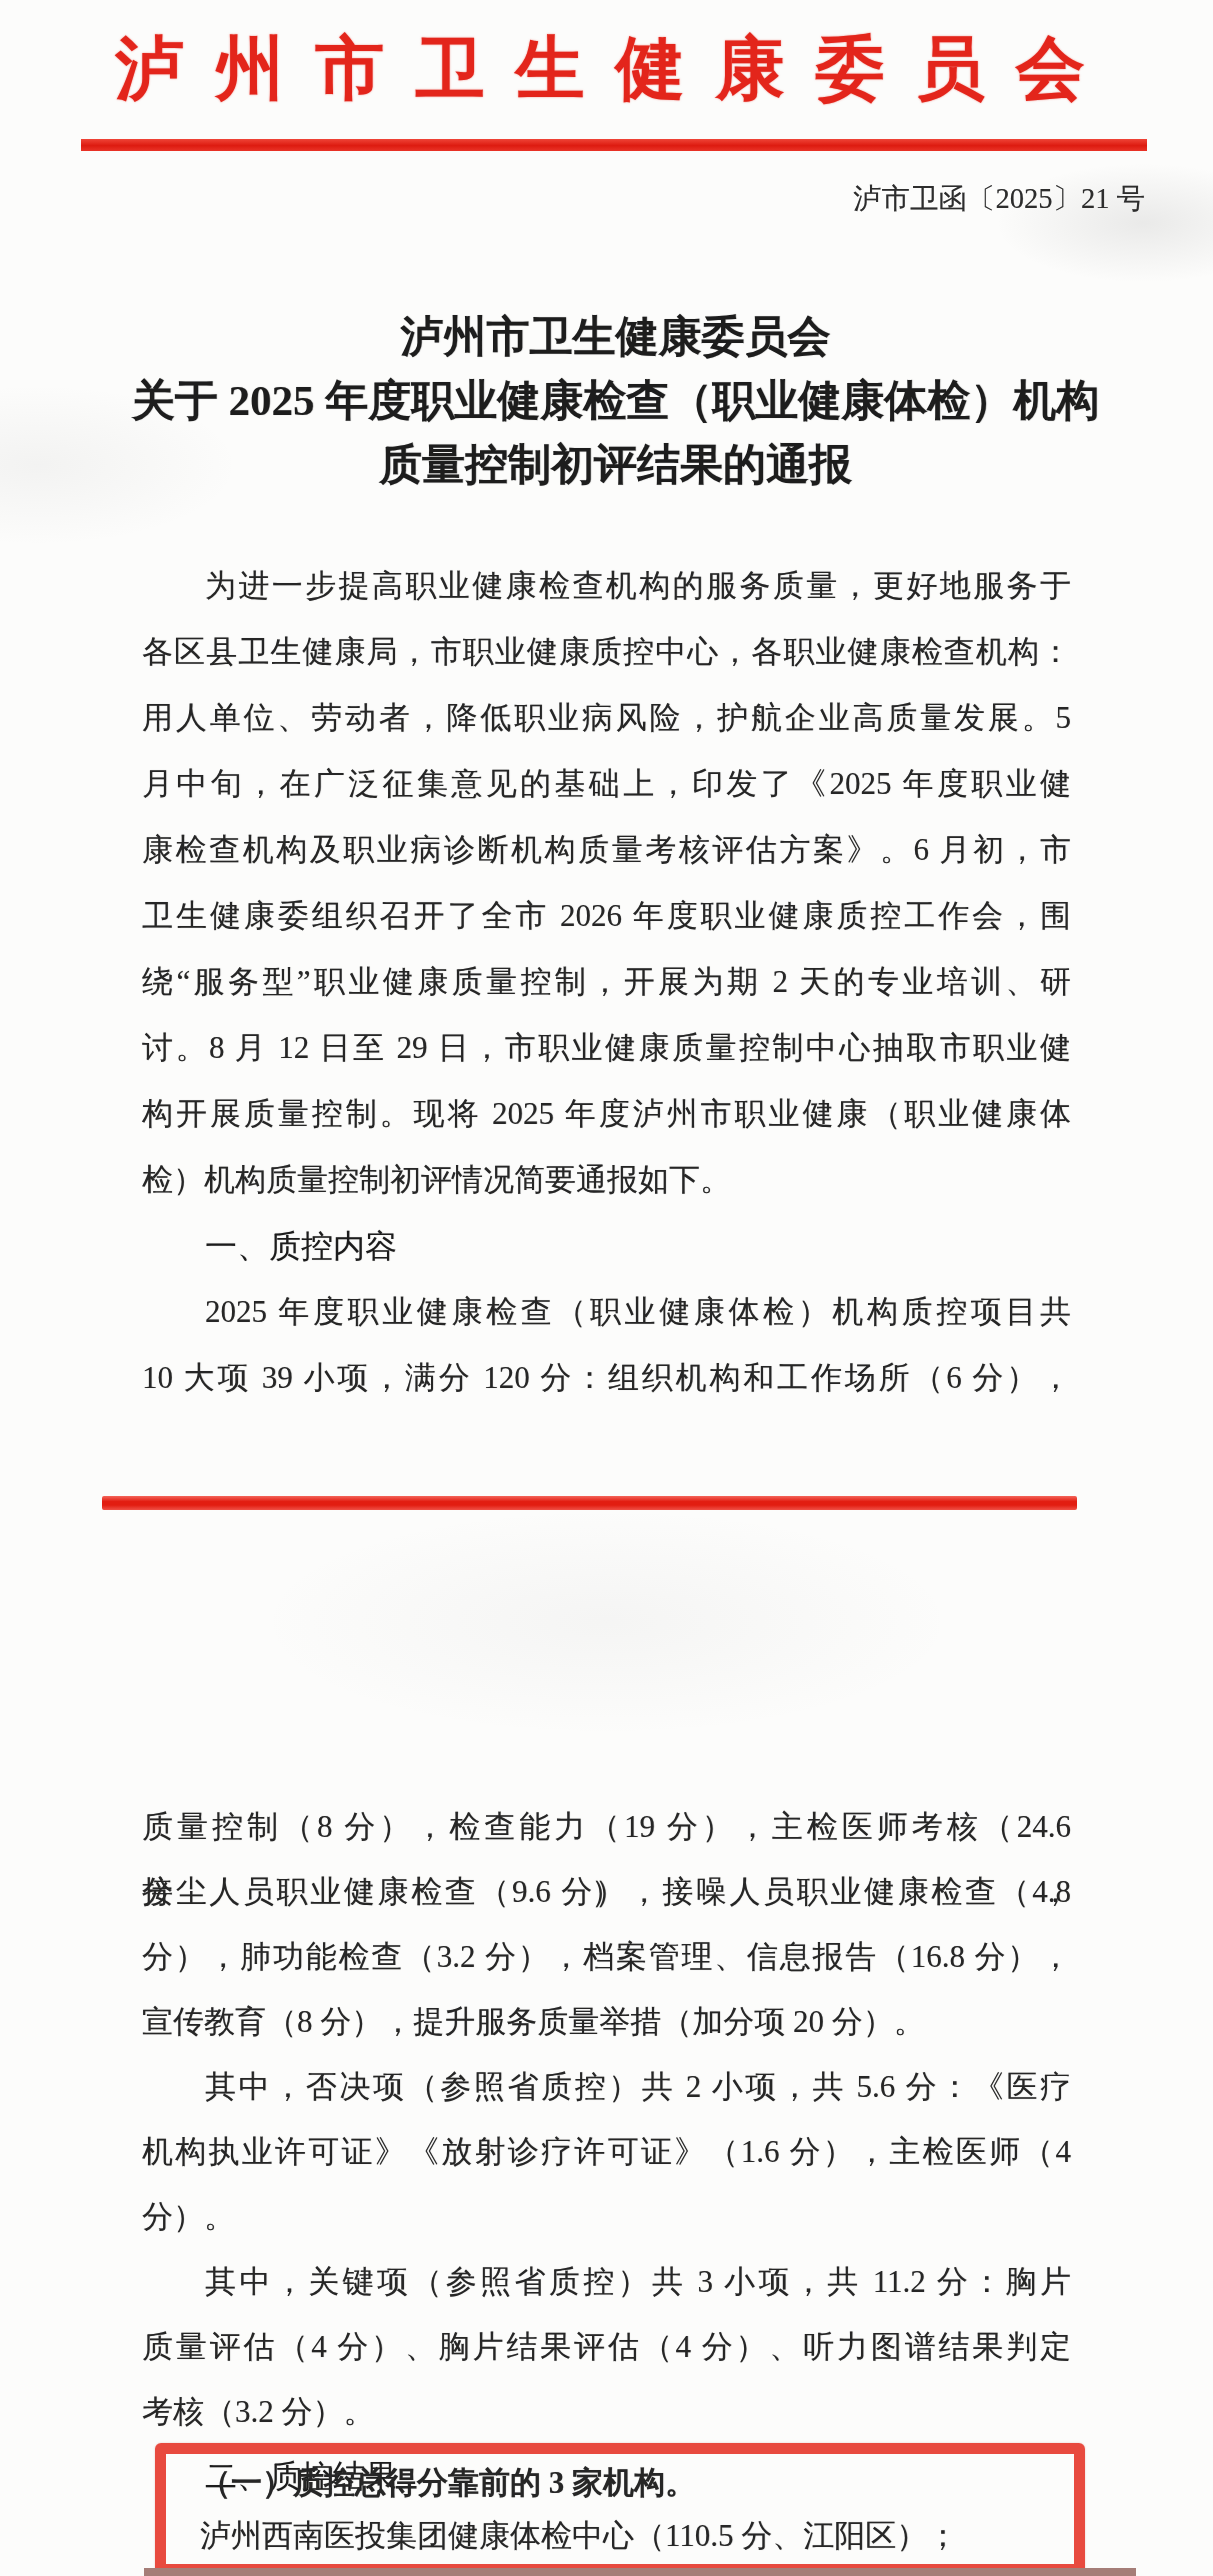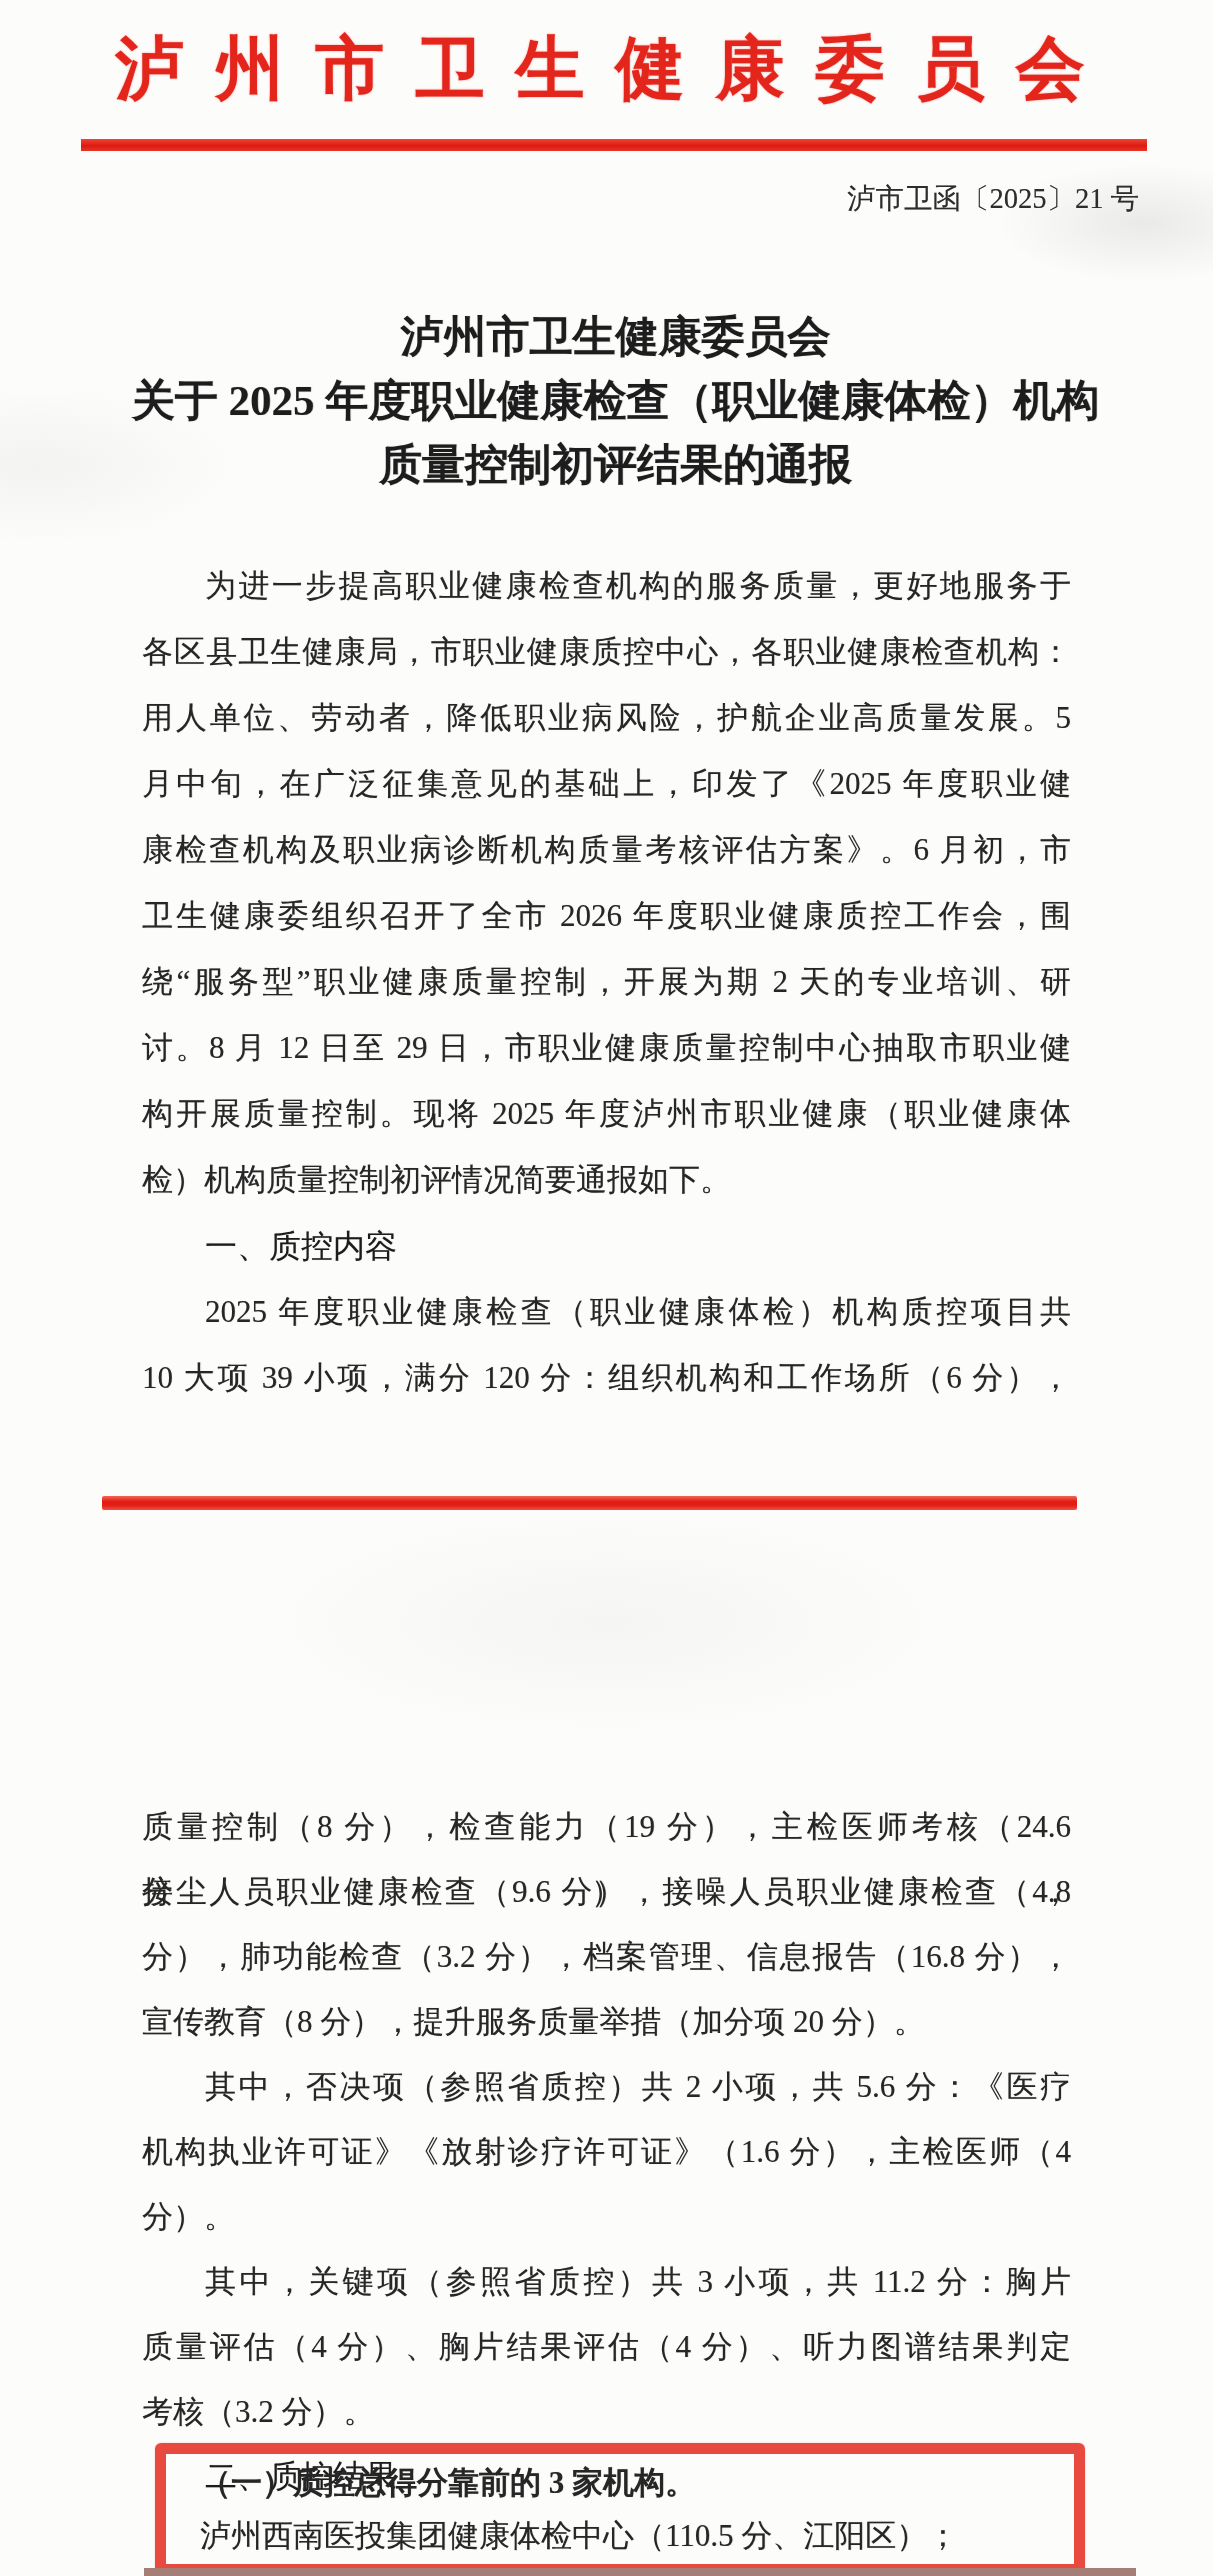--- a/index.html
+++ b/index.html
@@ -15,21 +15,21 @@
   }
   .red-header{
     position:absolute;top:23px;left:0;right:0;text-align:center;
     font-size:69px;font-weight:700;letter-spacing:.45em;color:#e3251b;
     text-shadow:0 0 1.9px rgba(227,37,27,.55);white-space:nowrap;
   }
   .rule{position:absolute;}
   .rule1{top:139px;left:81px;width:1066px;height:12.3px;
     background:linear-gradient(180deg,#ef4437,#dd1b10 55%,#e93327);}
   .doc-number{
-    position:absolute;top:180px;right:92px;font-size:28.5px;color:#2d2d2d;
+    position:absolute;top:180px;right:86px;font-size:28.5px;color:#2d2d2d;
     text-shadow:0.3px 0.3px 0.6px rgba(45,45,45,.4);
     margin-left:27px;
   }
   .title{
     position:absolute;top:305px;left:0;right:0;text-align:center;
     font-size:43px;line-height:64px;font-weight:700;color:#1d1d1d;
     text-shadow:0.4px 0.4px 0.9px rgba(30,30,30,.4);
   }
   .body-block{position:absolute;left:142px;width:929px;}
   .b1{top:553px;}

